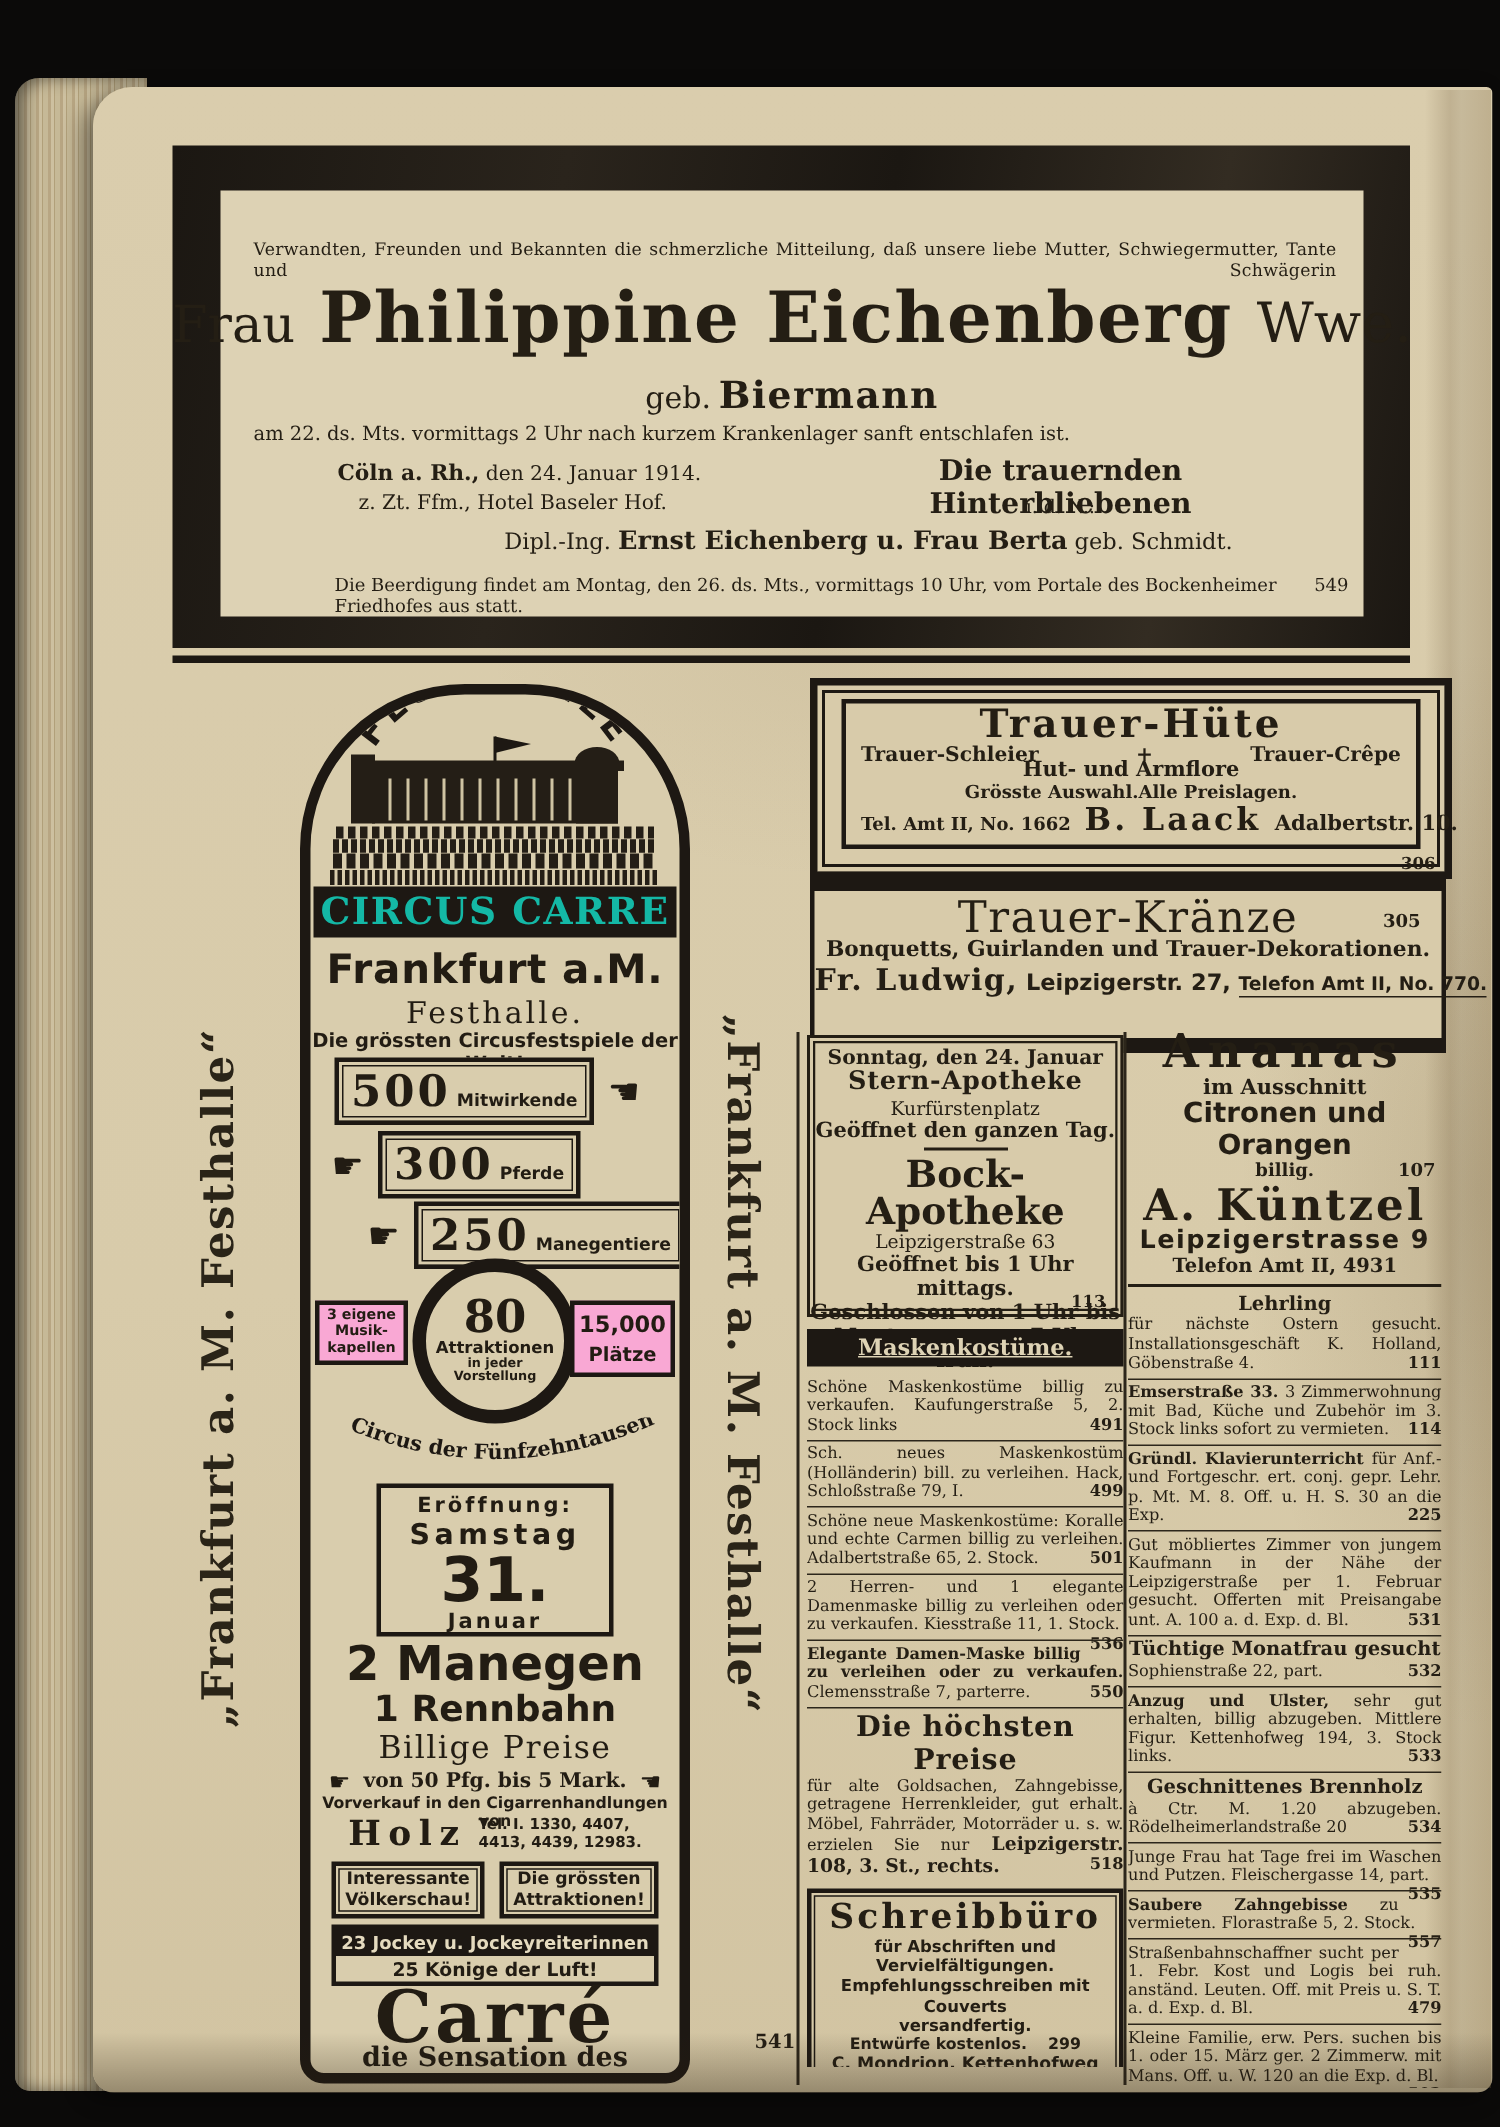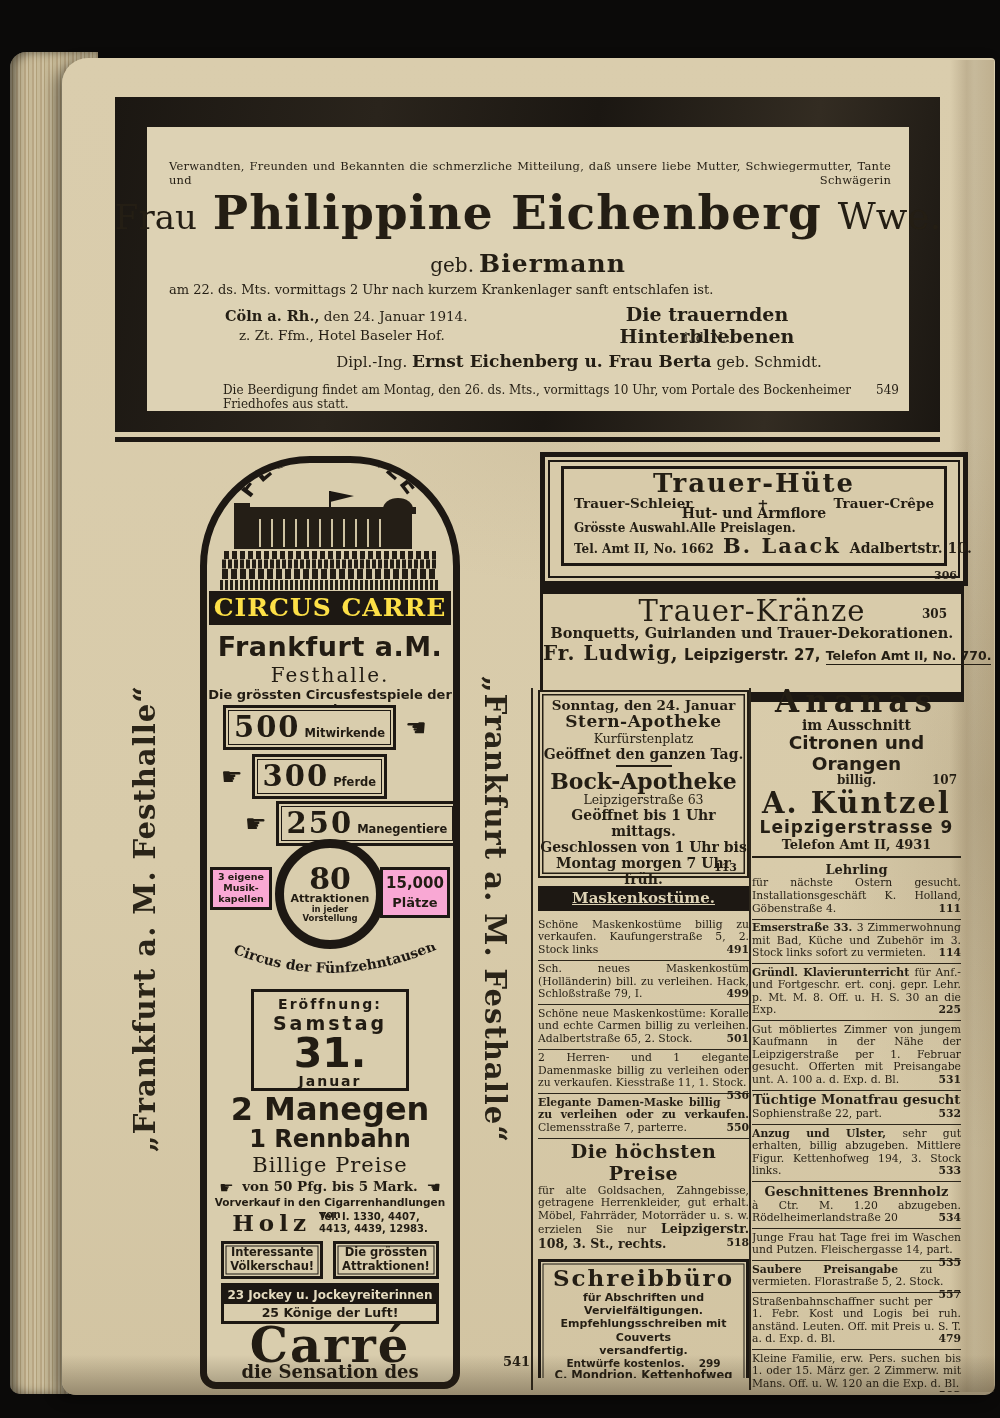--- a/index.html
+++ b/index.html
@@ -46,21 +46,21 @@
   .dn-family b{font-size:17px;font-weight:900;}
   .dn-funeral{left:76px;right:10px;top:256px;font-size:12px;display:flex;gap:10px;}
   .dn-funeral .txt{flex:1;}
   .dn-funeral .num{flex:none;}
 
   
   .circus{position:absolute;left:200px;top:456px;width:246px;height:919px;border:7px solid #1d1813;
     border-radius:110px 110px 16px 16px;background:#d9cdad;overflow:hidden;color:#221c13;}
   .circus > *{position:absolute;left:0;right:0;text-align:center;}
   .cx-svgtop{top:0;height:130px;}
-  .cx-band{top:128px;height:34px;line-height:34px;margin:0 2px;background:#1d1813;color:#fde047;
+  .cx-band{top:128px;height:34px;line-height:34px;margin:0 2px;background:#1d1813;color:#14b8a6;
     font-family:"DejaVu Serif",serif;font-weight:900;font-size:25px;letter-spacing:1px;}
   .cx-city{top:168px;font-family:"DejaVu Sans",sans-serif;font-weight:900;font-size:27px;letter-spacing:.5px;}
   .cx-hall{top:200px;font-size:20px;letter-spacing:2px;}
   .cx-tag{top:224px;font-family:"DejaVu Sans",sans-serif;font-weight:bold;font-size:13px;}
   .cx-row{height:46px;white-space:nowrap;}
   .cx-row1{top:242px;text-align:left;padding-left:16px;}
   .cx-row2{top:291px;text-align:left;padding-left:10px;}
   .cx-row3{top:338px;text-align:left;padding-left:34px;}
   .cx-numbox{display:inline-block;border:3px solid #1d1813;box-shadow:inset 0 0 0 2px #d9cdad,inset 0 0 0 3px #1d1813;
     padding:2px 8px 3px;vertical-align:middle;background:#d9cdad;}
@@ -109,21 +109,21 @@
   .vert-left{left:128px;top:1152px;transform-origin:0 0;transform:rotate(-90deg);}
   .vert-right{left:512px;top:676px;transform-origin:0 0;transform:rotate(90deg);}
 
   
   .th{position:absolute;left:540px;top:452px;width:418px;height:124px;border:5px solid #1d1813;
     box-shadow:inset 0 0 0 3px #d8cbaa,inset 0 0 0 5px #1d1813;background:#d8cbaa;color:#241e14;}
   .th-in{position:absolute;left:16px;right:16px;top:9px;bottom:15px;border:3px solid #1d1813;padding:1px 10px;}
   .th-title{text-align:center;font-size:26px;font-weight:900;letter-spacing:2px;line-height:1.05;}
   .th-row{display:flex;justify-content:space-between;font-weight:bold;font-size:13.5px;margin-top:-2px;}
   .th-center{text-align:center;font-weight:bold;font-size:14px;margin-top:-6px;}
-  .th-notes{display:flex;justify-content:flex-start;font-weight:bold;font-size:12px;}
+  .th-notes{display:flex;justify-content:center;font-weight:bold;font-size:12px;}
   .th-last{text-align:center;white-space:nowrap;margin-top:-2px;}
   .th-last .tel{font-size:12px;font-weight:bold;}
   .th-last .nm{font-size:21px;font-weight:900;letter-spacing:2px;margin:0 4px;}
   .th-last .ad{font-size:14px;font-weight:900;}
   .th-num{position:absolute;right:6px;bottom:-1px;font-size:11px;font-weight:bold;}
 
   
   .tk{position:absolute;left:540px;top:584px;width:418px;height:98px;background:#d8cbaa;color:#241e14;
     border-left:3px solid #1d1813;border-right:3px solid #1d1813;border-top:10px solid #1d1813;border-bottom:10px solid #1d1813;}
   .tk-titlerow{position:relative;text-align:center;line-height:1.05;margin-top:2px;}
@@ -137,21 +137,21 @@
 
   
   .apo{position:absolute;left:538px;top:690px;width:211px;height:188px;border:2px solid #241e14;
     box-shadow:inset 0 0 0 2px #d8cbaa,inset 0 0 0 3.5px #241e14;background:#d8cbaa;color:#241e14;
     text-align:center;padding-top:5px;box-sizing:border-box;}
   .apo .date{font-weight:900;font-size:13.5px;}
   .apo .p1{font-weight:900;font-size:17px;line-height:1.05;letter-spacing:.5px;}
   .apo .addr{font-size:12.5px;}
   .apo .hrs{font-weight:900;font-size:14px;line-height:1.15;}
   .apo hr{width:56px;border:none;border-top:2px solid #241e14;margin:3px auto;}
-  .apo .p2{font-weight:900;font-size:22px;line-height:1.0;}
+  .apo .p2{font-weight:900;font-size:25px;line-height:1.0;}
   .apo .num{position:absolute;right:10px;bottom:2px;font-size:11px;font-weight:bold;}
 
   
   .masken{position:absolute;left:538px;top:886px;width:211px;height:25px;background:#1d1813;color:#ded3b5;
     text-align:center;font-weight:900;font-size:15px;line-height:25px;}
   .masken span{text-decoration:underline;}
 
   
   .col{position:absolute;color:#241e14;font-size:10.8px;line-height:1.16;overflow:hidden;}
   #middle-col{left:538px;top:916px;width:211px;height:462px;}
@@ -474,21 +474,21 @@
           <p class="c-ad-p"><b>Anzug und Ulster, </b>sehr gut erhalten, billig abzugeben. Mittlere Figur. Kettenhofweg 194, 3. Stock links.<span class="c-num">533</span></p>
         </div>
         <div class="c-ad">
           <div class="c-ad-h">Geschnittenes Brennholz</div>
           <p class="c-ad-p">à Ctr. M. 1.20 abzugeben. Rödelheimerlandstraße 20<span class="c-num">534</span></p>
         </div>
         <div class="c-ad">
           <p class="c-ad-p">Junge Frau hat Tage frei im Waschen und Putzen. Fleischergasse 14, part.<span class="c-num">535</span></p>
         </div>
         <div class="c-ad">
-          <p class="c-ad-p"><b>Saubere Preisangabe </b>zu vermieten. Florastraße 5, 2. Stock.<span class="c-num">557</span></p>
+          <p class="c-ad-p"><b>Saubere Zahngebisse </b>zu vermieten. Florastraße 5, 2. Stock.<span class="c-num">557</span></p>
         </div>
         <div class="c-ad">
           <p class="c-ad-p">Straßenbahnschaffner sucht per 1. Febr. Kost und Logis bei ruh. anständ. Leuten. Off. mit Preis u. S. T. a. d. Exp. d. Bl.<span class="c-num">479</span></p>
         </div>
         <div class="c-ad">
           <p class="c-ad-p">Kleine Familie, erw. Pers. suchen bis 1. oder 15. März ger. 2 Zimmerw. mit Mans. Off. u. W. 120 an die Exp. d. Bl.<span class="c-num">502</span></p>
         </div>
       </div>
   </div>
 

